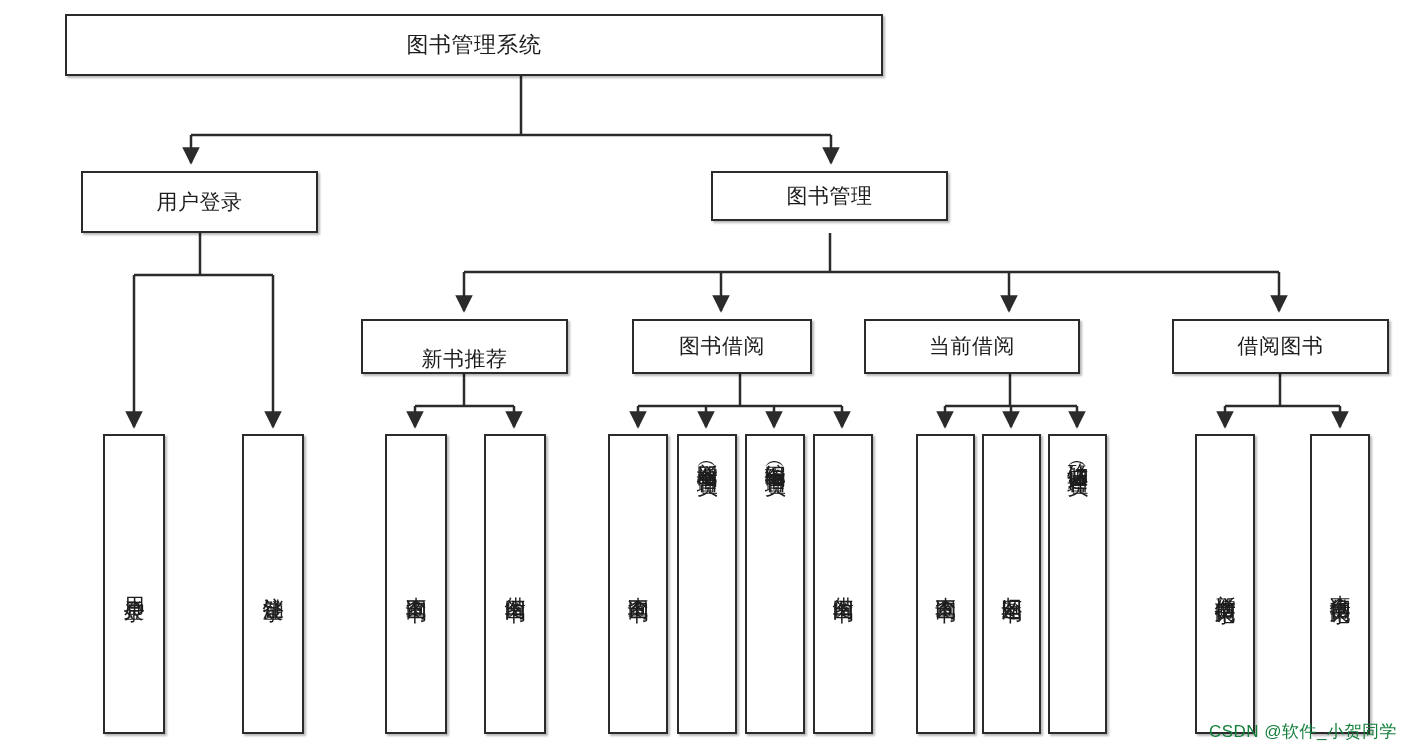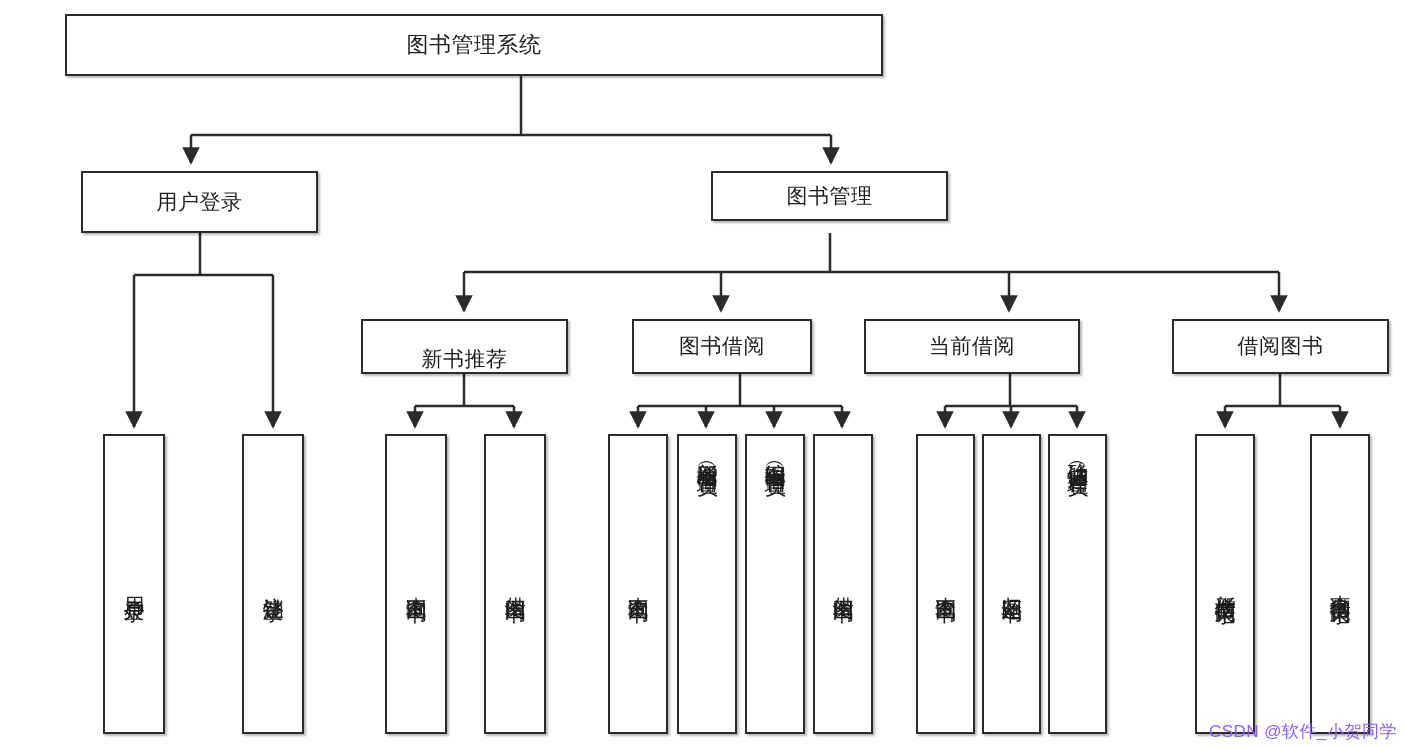--- a/index.html
+++ b/index.html
@@ -61,21 +61,21 @@
   }
   .node.vertical.midalign {
     align-items: center;
     padding-top: 0;
   }
   .watermark {
     position: absolute;
     right: 8px;
     bottom: 4px;
     font-size: 17px;
-    color: #8b5cf6;
+    color: #15803d;
     z-index: 5;
     white-space: nowrap;
     letter-spacing: 0.5px;
   }
 </style>
 </head>
 <body>
 
 <div id="canvas">
 

